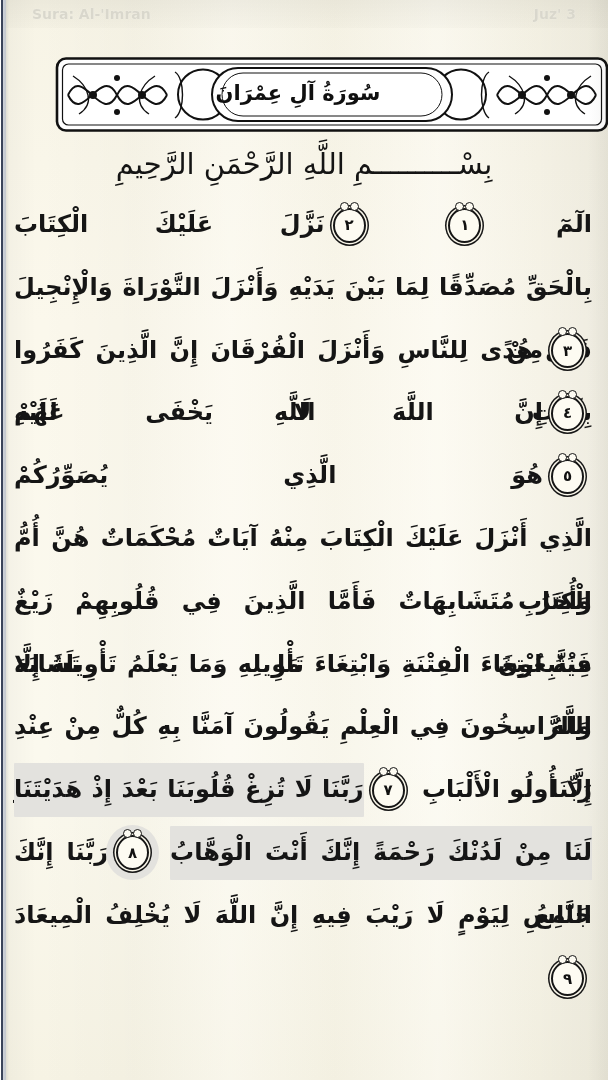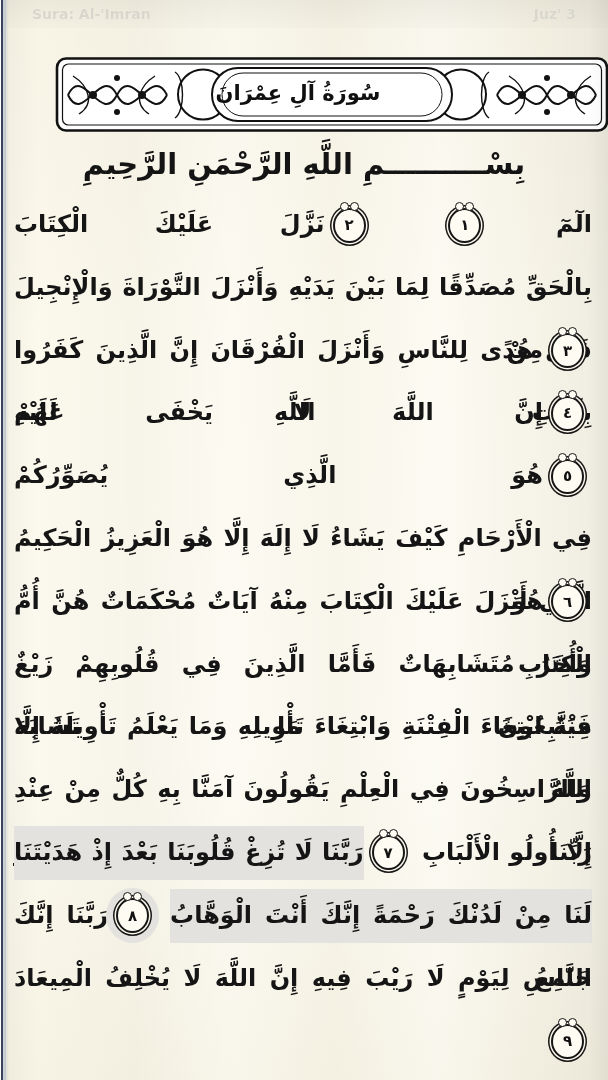--- a/index.html
+++ b/index.html
@@ -39,21 +39,21 @@
   .frame-wrap{position:absolute;left:27px;top:56px;width:514px;height:78px;padding-left:28px;}
   .frame-wrap svg{display:block;}
   .surah-title{
     position:absolute;inset:0;display:flex;align-items:center;justify-content:center;
     direction:rtl;font-weight:bold;font-size:21px;color:#101010;
     padding-bottom:4px;
   }
   .bismillah{
     position:absolute;left:0;top:138px;width:608px;height:52px;
     display:flex;align-items:center;justify-content:center;direction:rtl;
-    font-size:29px;font-weight:bold;color:#141414;
+    font-size:29px;font-weight:normal;color:#141414;
   }
   
   .mushaf{
     position:absolute;left:14px;top:193px;width:578px;z-index:5;
   }
   .line{
     direction:rtl;height:62.8px;line-height:62.8px;
     text-align:justify;text-align-last:justify;
     font-size:24px;font-weight:bold;color:#151515;
     white-space:normal;overflow:visible;
@@ -132,23 +132,20 @@
       <div class="line"><span class="seg">بِالْحَقِّ مُصَدِّقًا لِمَا بَيْنَ يَدَيْهِ وَأَنْزَلَ التَّوْرَاةَ وَالْإِنْجِيلَ</span> <span class="ayah-marker">
           <span class="num">٣</span>
         </span><span class="seg">مِنْ</span></div>
       <div class="line"><span class="seg">قَبْلُ هُدًى لِلنَّاسِ وَأَنْزَلَ الْفُرْقَانَ إِنَّ الَّذِينَ كَفَرُوا بِآيَاتِ اللَّهِ لَهُمْ</span></div>
       <div class="line"> <span class="ayah-marker">
           <span class="num">٤</span>
         </span><span class="seg">إِنَّ اللَّهَ لَا يَخْفَى عَلَيْهِ</span></div>
       <div class="line"> <span class="ayah-marker">
           <span class="num">٥</span>
         </span><span class="seg">هُوَ الَّذِي يُصَوِّرُكُمْ</span></div>
-      <div class="line"><span class="seg">فِي الْأَرْحَامِ كَيْفَ يَشَاءُ لَا إِلَهَ إِلَّا هُوَ الْعَزِيزُ الْحَكِيمُ</span> <span class="ayah-marker">
-          <span class="num">٦</span>
-        </span><span class="seg">هُوَ</span></div>
       <div class="line"><span class="seg">الَّذِي أَنْزَلَ عَلَيْكَ الْكِتَابَ مِنْهُ آيَاتٌ مُحْكَمَاتٌ هُنَّ أُمُّ الْكِتَابِ</span></div>
       <div class="line"><span class="seg">وَأُخَرُ مُتَشَابِهَاتٌ فَأَمَّا الَّذِينَ فِي قُلُوبِهِمْ زَيْغٌ فَيَتَّبِعُونَ مَا تَشَابَهَ</span></div>
       <div class="line"><span class="seg">مِنْهُ ابْتِغَاءَ الْفِتْنَةِ وَابْتِغَاءَ تَأْوِيلِهِ وَمَا يَعْلَمُ تَأْوِيلَهُ إِلَّا اللَّهُ</span></div>
       <div class="line"><span class="seg">وَالرَّاسِخُونَ فِي الْعِلْمِ يَقُولُونَ آمَنَّا بِهِ كُلٌّ مِنْ عِنْدِ رَبِّنَا وَمَا يَذَّكَّرُ</span></div>
       <div class="line"><span class="seg">إِلَّا أُولُو الْأَلْبَابِ</span> <span class="ayah-marker">
           <span class="num">٧</span>
         </span><span class="seg hl">رَبَّنَا لَا تُزِغْ قُلُوبَنَا بَعْدَ إِذْ هَدَيْتَنَا وَهَبْ</span></div>
       <div class="line"><span class="seg hl">لَنَا مِنْ لَدُنْكَ رَحْمَةً إِنَّكَ أَنْتَ الْوَهَّابُ</span> <span class="ayah-marker hl">
           <span class="num">٨</span>
         </span><span class="seg">رَبَّنَا إِنَّكَ جَامِعُ</span></div>

